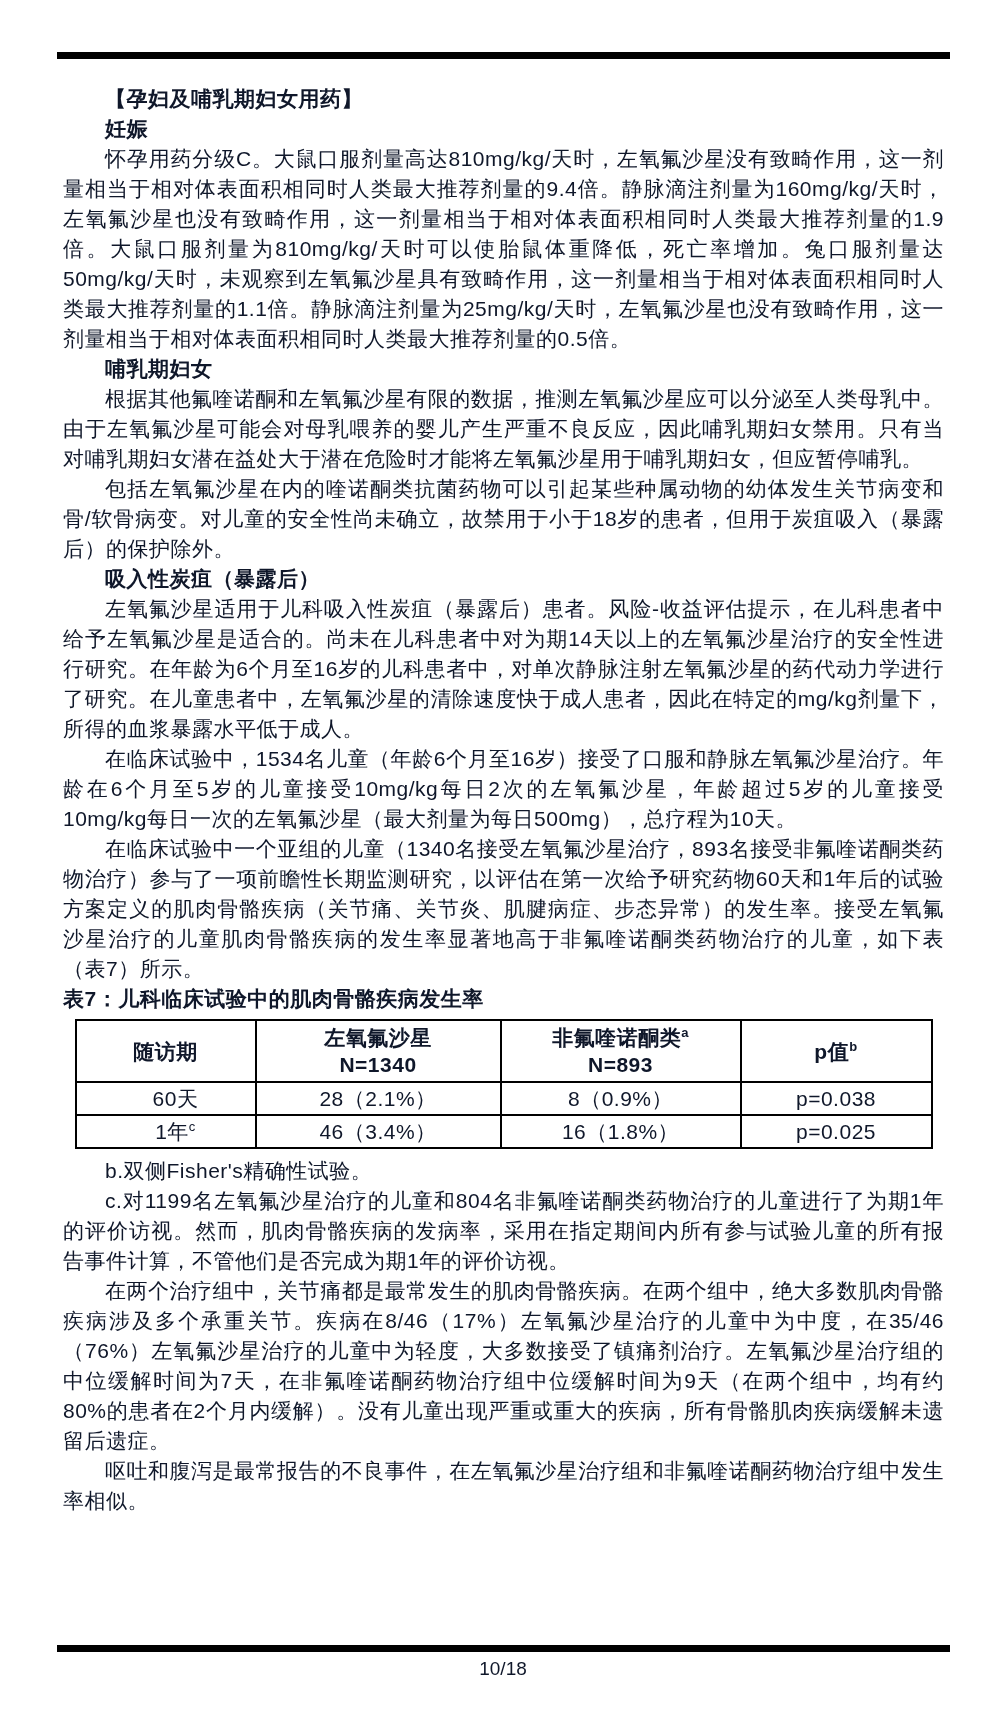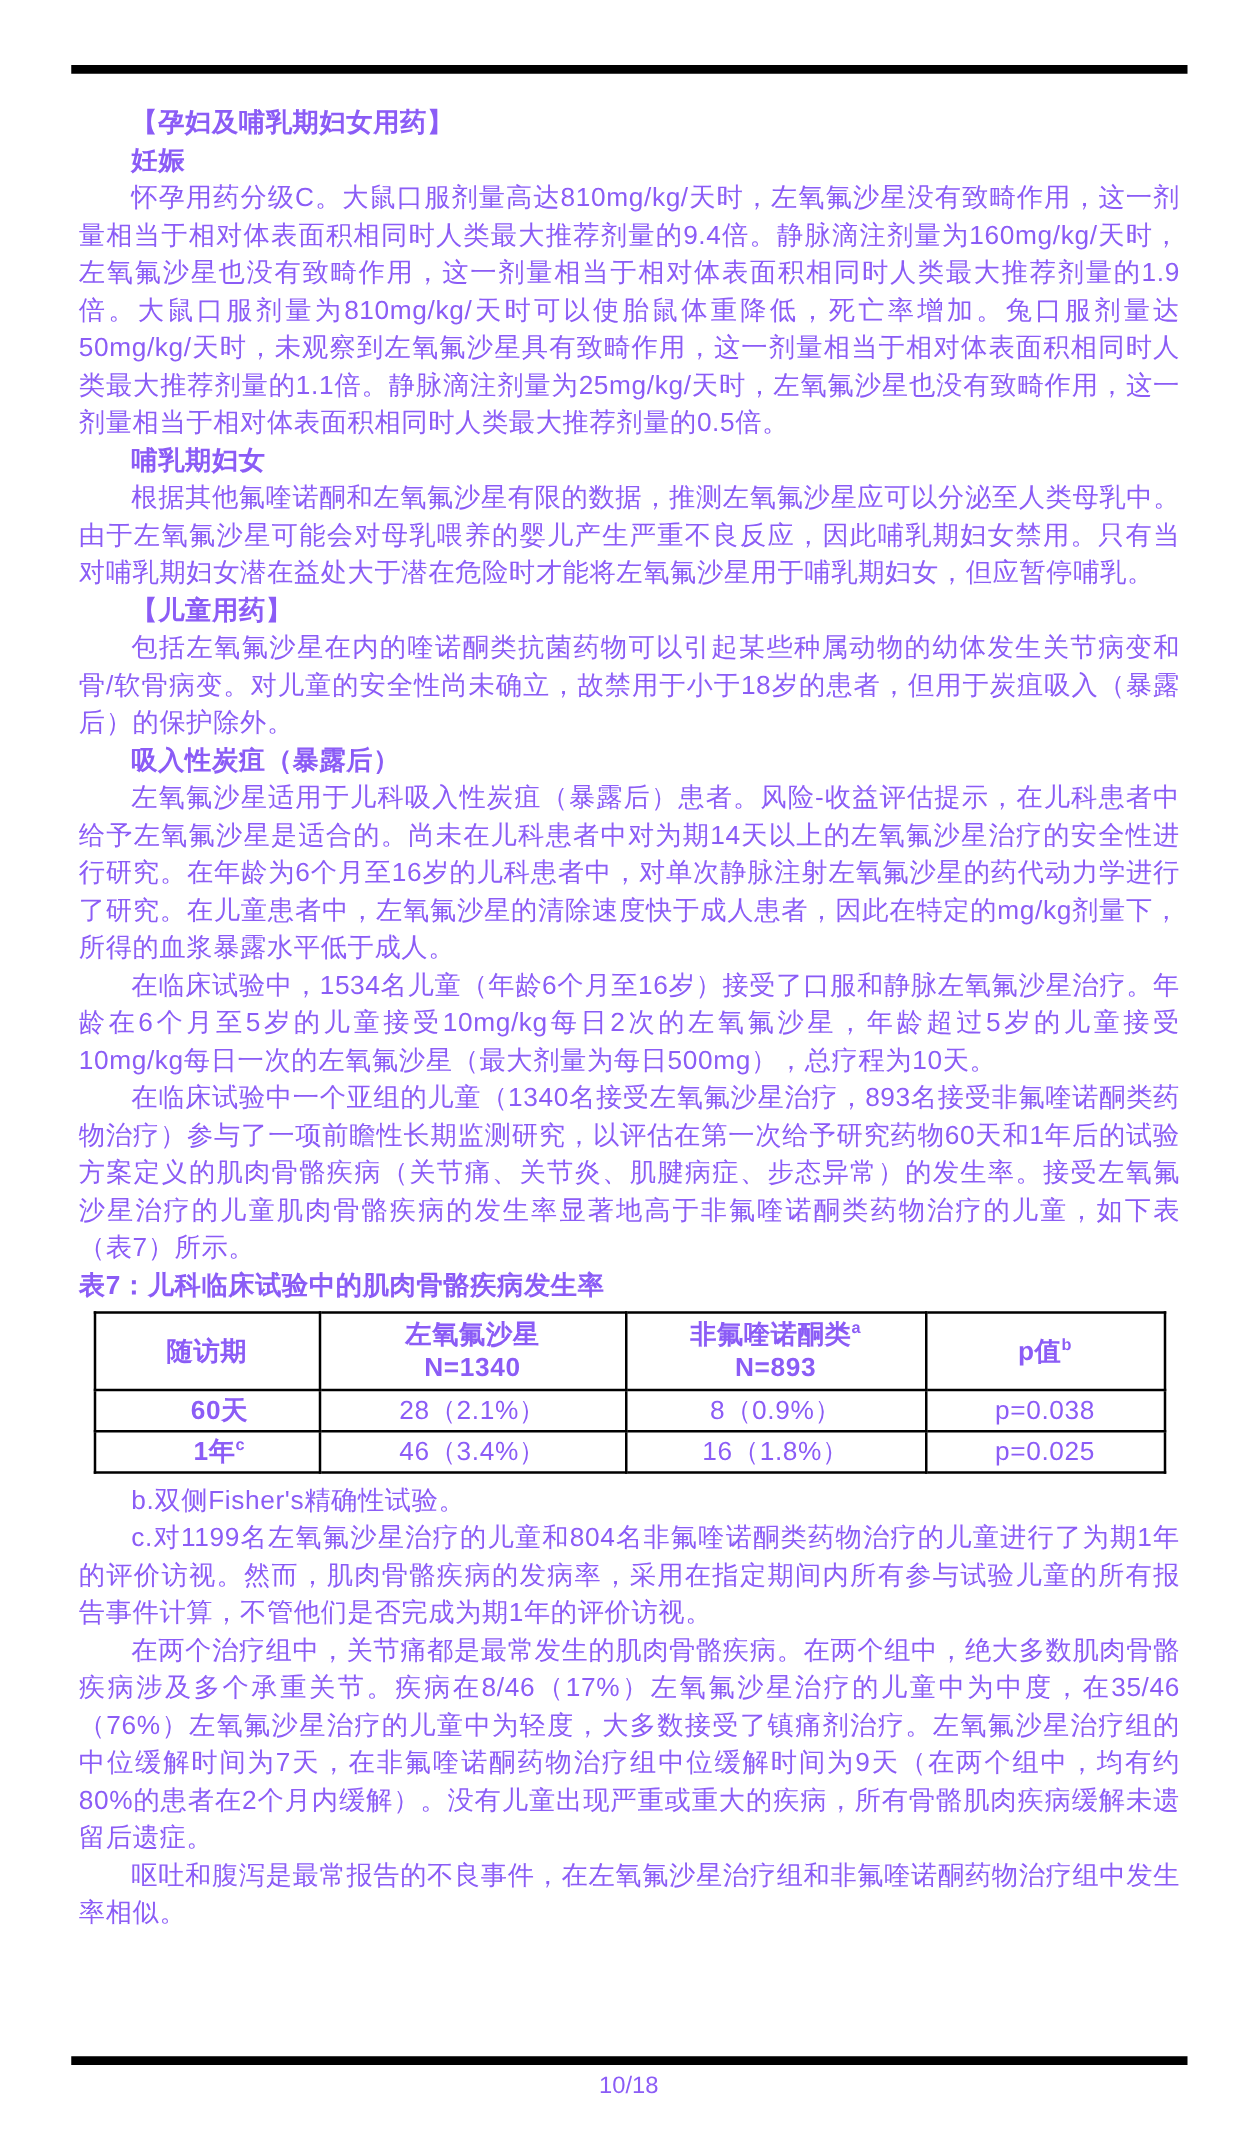--- a/index.html
+++ b/index.html
@@ -1,21 +1,21 @@
 <!DOCTYPE html>
 <html><head>
 <meta charset="utf-8">
 <style>
   html, body { margin: 0; padding: 0; background: #ffffff; }
   .page {
     position: relative;
     width: 1006px;
     height: 1719px;
     background: #ffffff;
-    color: #8b5cf6;
+    color: #0f172a;
     font-family: "Liberation Sans", "DejaVu Sans", sans-serif;
     overflow: hidden;
   }
   .rule {
     position: absolute;
     left: 57px;
     width: 893px;
     height: 7px;
     background: #000000;
   }
@@ -45,21 +45,21 @@
   }
   table.t7 th, table.t7 td {
     border: 2px solid #000000;
     text-align: center;
     vertical-align: middle;
     padding: 0;
     font-size: 21px;
   }
   table.t7 thead th { font-weight: bold; height: 60px; line-height: 27px; }
   table.t7 tbody td { height: 31px; line-height: 31px; }
-  table.t7 tbody td.c-period { font-weight: bold; padding-left: 20px; }
+  table.t7 tbody td.c-period { font-weight: normal; padding-left: 20px; }
   sup { font-size: 13px; line-height: 0; }
   .footer {
     position: absolute;
     top: 1655px;
     left: 0;
     width: 100%;
     text-align: center;
     font-size: 19px;
     line-height: 28px;
   }
@@ -73,21 +73,20 @@
 
   <div class="content">
 
     <p class="h-section">【孕妇及哺乳期妇女用药】</p>
     <p class="h-sub">妊娠</p>
     <p>怀孕用药分级C。大鼠口服剂量高达810mg/kg/天时，左氧氟沙星没有致畸作用，这一剂量相当于相对体表面积相同时人类最大推荐剂量的9.4倍。静脉滴注剂量为160mg/kg/天时，左氧氟沙星也没有致畸作用，这一剂量相当于相对体表面积相同时人类最大推荐剂量的1.9倍。大鼠口服剂量为810mg/kg/天时可以使胎鼠体重降低，死亡率增加。兔口服剂量达50mg/kg/天时，未观察到左氧氟沙星具有致畸作用，这一剂量相当于相对体表面积相同时人类最大推荐剂量的1.1倍。静脉滴注剂量为25mg/kg/天时，左氧氟沙星也没有致畸作用，这一剂量相当于相对体表面积相同时人类最大推荐剂量的0.5倍。</p>
 
     <p class="h-sub">哺乳期妇女</p>
     <p>根据其他氟喹诺酮和左氧氟沙星有限的数据，推测左氧氟沙星应可以分泌至人类母乳中。由于左氧氟沙星可能会对母乳喂养的婴儿产生严重不良反应，因此哺乳期妇女禁用。只有当对哺乳期妇女潜在益处大于潜在危险时才能将左氧氟沙星用于哺乳期妇女，但应暂停哺乳。</p>
 
-    <p class="h-section">【儿童用药】</p>
     <p>包括左氧氟沙星在内的喹诺酮类抗菌药物可以引起某些种属动物的幼体发生关节病变和骨/软骨病变。对儿童的安全性尚未确立，故禁用于小于18岁的患者，但用于炭疽吸入（暴露后）的保护除外。</p>
 
     <p class="h-sub">吸入性炭疽（暴露后）</p>
     <p>左氧氟沙星适用于儿科吸入性炭疽（暴露后）患者。风险-收益评估提示，在儿科患者中给予左氧氟沙星是适合的。尚未在儿科患者中对为期14天以上的左氧氟沙星治疗的安全性进行研究。在年龄为6个月至16岁的儿科患者中，对单次静脉注射左氧氟沙星的药代动力学进行了研究。在儿童患者中，左氧氟沙星的清除速度快于成人患者，因此在特定的mg/kg剂量下，所得的血浆暴露水平低于成人。</p>
 
     <p>在临床试验中，1534名儿童（年龄6个月至16岁）接受了口服和静脉左氧氟沙星治疗。年龄在6个月至5岁的儿童接受10mg/kg每日2次的左氧氟沙星，年龄超过5岁的儿童接受10mg/kg每日一次的左氧氟沙星（最大剂量为每日500mg），总疗程为10天。</p>
     <p>在临床试验中一个亚组的儿童（1340名接受左氧氟沙星治疗，893名接受非氟喹诺酮类药物治疗）参与了一项前瞻性长期监测研究，以评估在第一次给予研究药物60天和1年后的试验方案定义的肌肉骨骼疾病（关节痛、关节炎、肌腱病症、步态异常）的发生率。接受左氧氟沙星治疗的儿童肌肉骨骼疾病的发生率显著地高于非氟喹诺酮类药物治疗的儿童，如下表（表7）所示。</p>
 
     <p class="tbl-title">表7：儿科临床试验中的肌肉骨骼疾病发生率</p>
 

